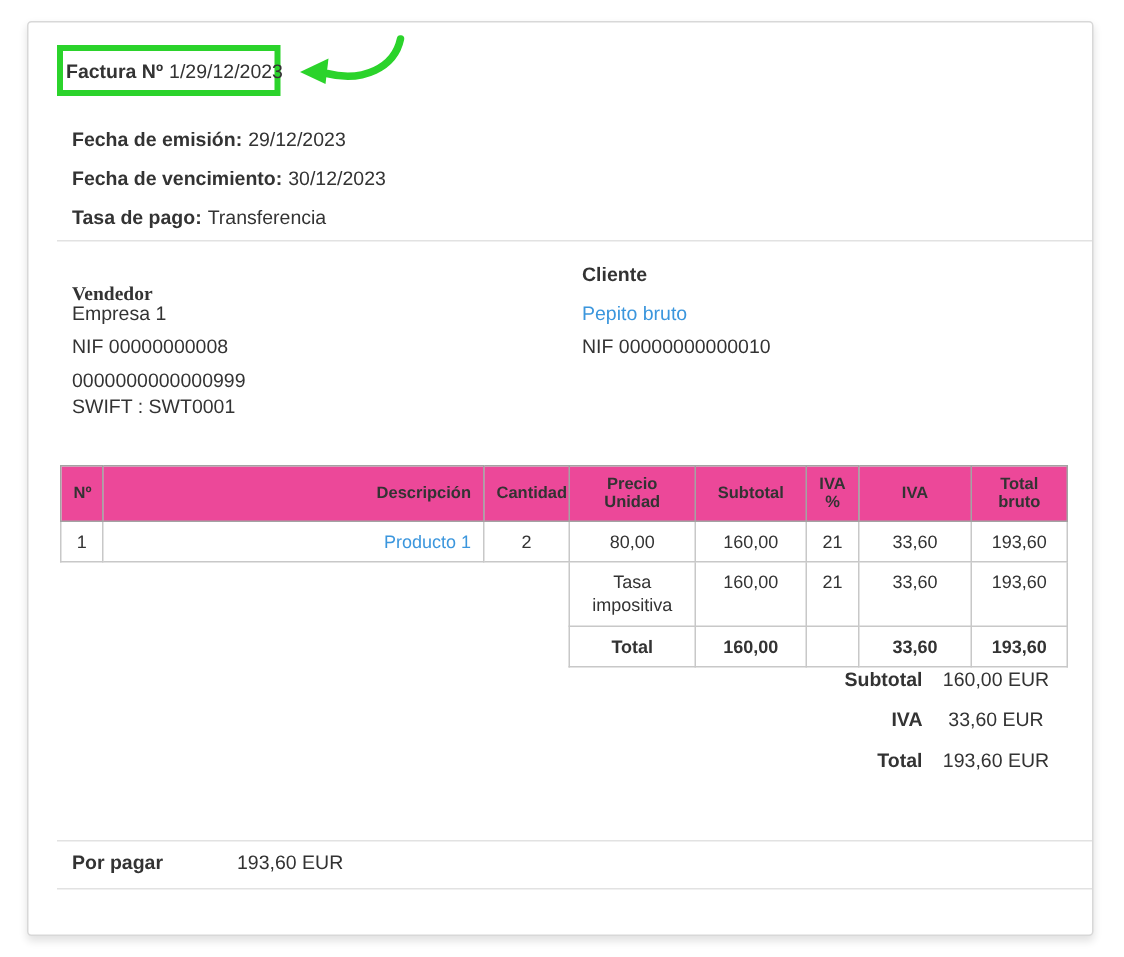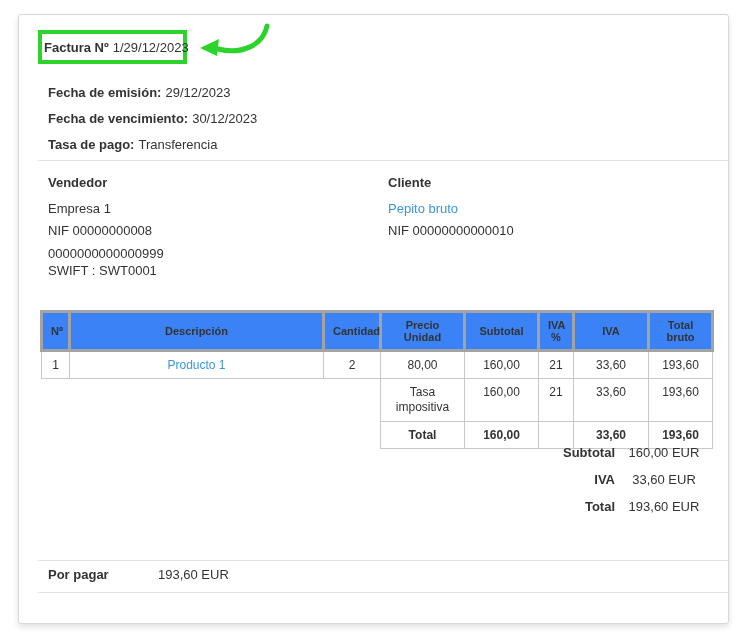--- a/index.html
+++ b/index.html
@@ -36,42 +36,42 @@
   .mrow{height:15px;margin-bottom:11px;white-space:nowrap;}
   .mrow .ml{font-weight:bold;}
   .mrow .mv{margin-left:4px;}
   .sep{position:absolute;left:19px;width:690px;border-top:1px solid #e2e2e2;height:0;}
   .sep1{top:145px;}
   .sep2{top:545px;}
   .sep3{top:577px;}
   
   .h13{font-size:13px;font-weight:bold;position:absolute;white-space:nowrap;}
   .t13{font-size:13px;position:absolute;white-space:nowrap;}
-  .v-head{left:29px;top:160px;}
+  .v-head{left:29px;top:173px;font-family:Liberation Serif, serif;}
   .v-name{left:29px;top:186px;}
   .v-nif{left:29px;top:208px;}
   .v-bank{left:29px;top:230px;line-height:17px;white-space:normal;width:220px;}
   .c-head{left:369px;top:160px;}
   .c-name{left:369px;top:186px;}
   .c-nif{left:369px;top:208px;}
   a.link{color:var(--link_blue);text-decoration:none;cursor:pointer;}
   
   table.items{
     position:absolute;left:21px;top:295px;width:671px;
     border-collapse:collapse;table-layout:fixed;font-size:12px;
   }
   table.items th{
-    background:#3b82f6;border:3px solid #a3a3a3;
+    background:#ec4899;border:1px solid #a3a3a3;
     font-size:11px;font-weight:bold;padding:6px 8px;color:#333;
   }
   table.items td{border:1px solid #c8c8c8;padding:6px 8px;vertical-align:top;}
   table.items td.blank{border:none;background:transparent;}
   .rt{text-align:center;}
   .ctr{text-align:center;}
-  .lt{text-align:center;}
+  .lt{text-align:right;}
   .b{font-weight:bold;}
   td.wrap{white-space:normal;line-height:15px;}
   
   .summary{position:absolute;right:15px;top:424px;width:240px;font-size:13px;}
   .srow{display:flex;justify-content:flex-end;align-items:center;height:27px;}
   .slabel{flex:1;text-align:right;font-weight:bold;}
   .svalue{width:98px;text-align:center;}
   
   .footer-row{
     position:absolute;left:29px;top:552px;height:25px;

